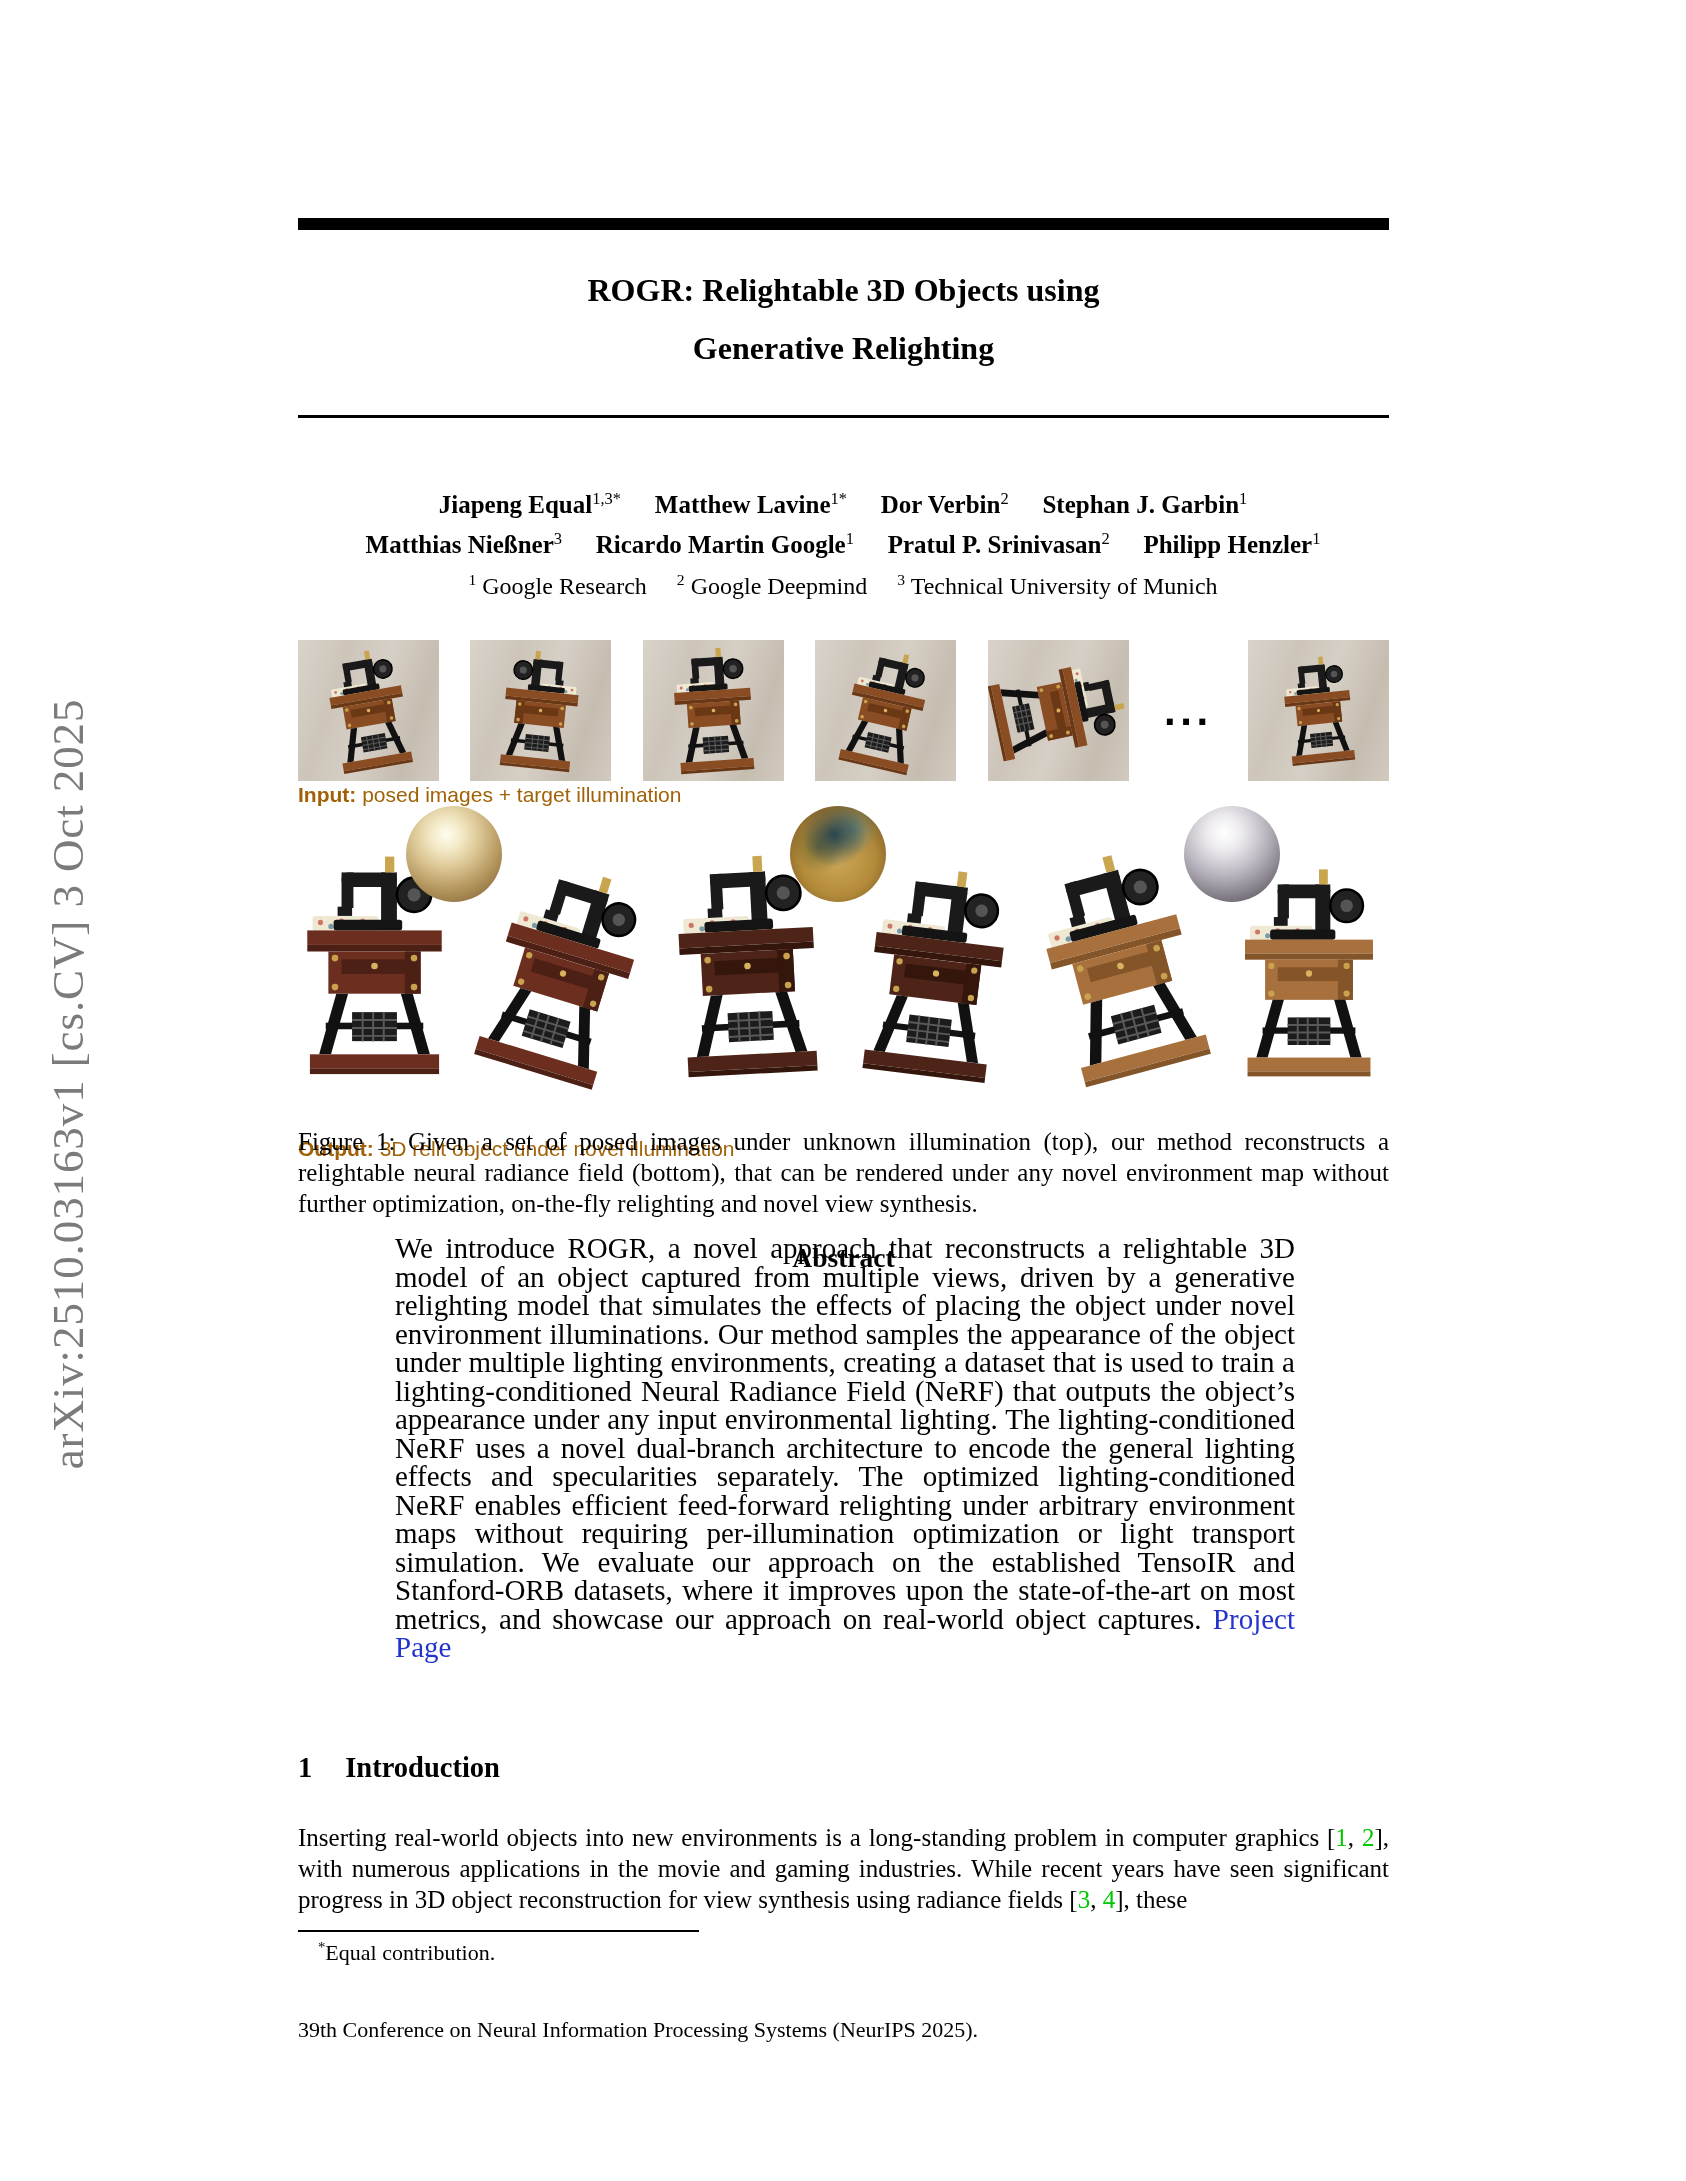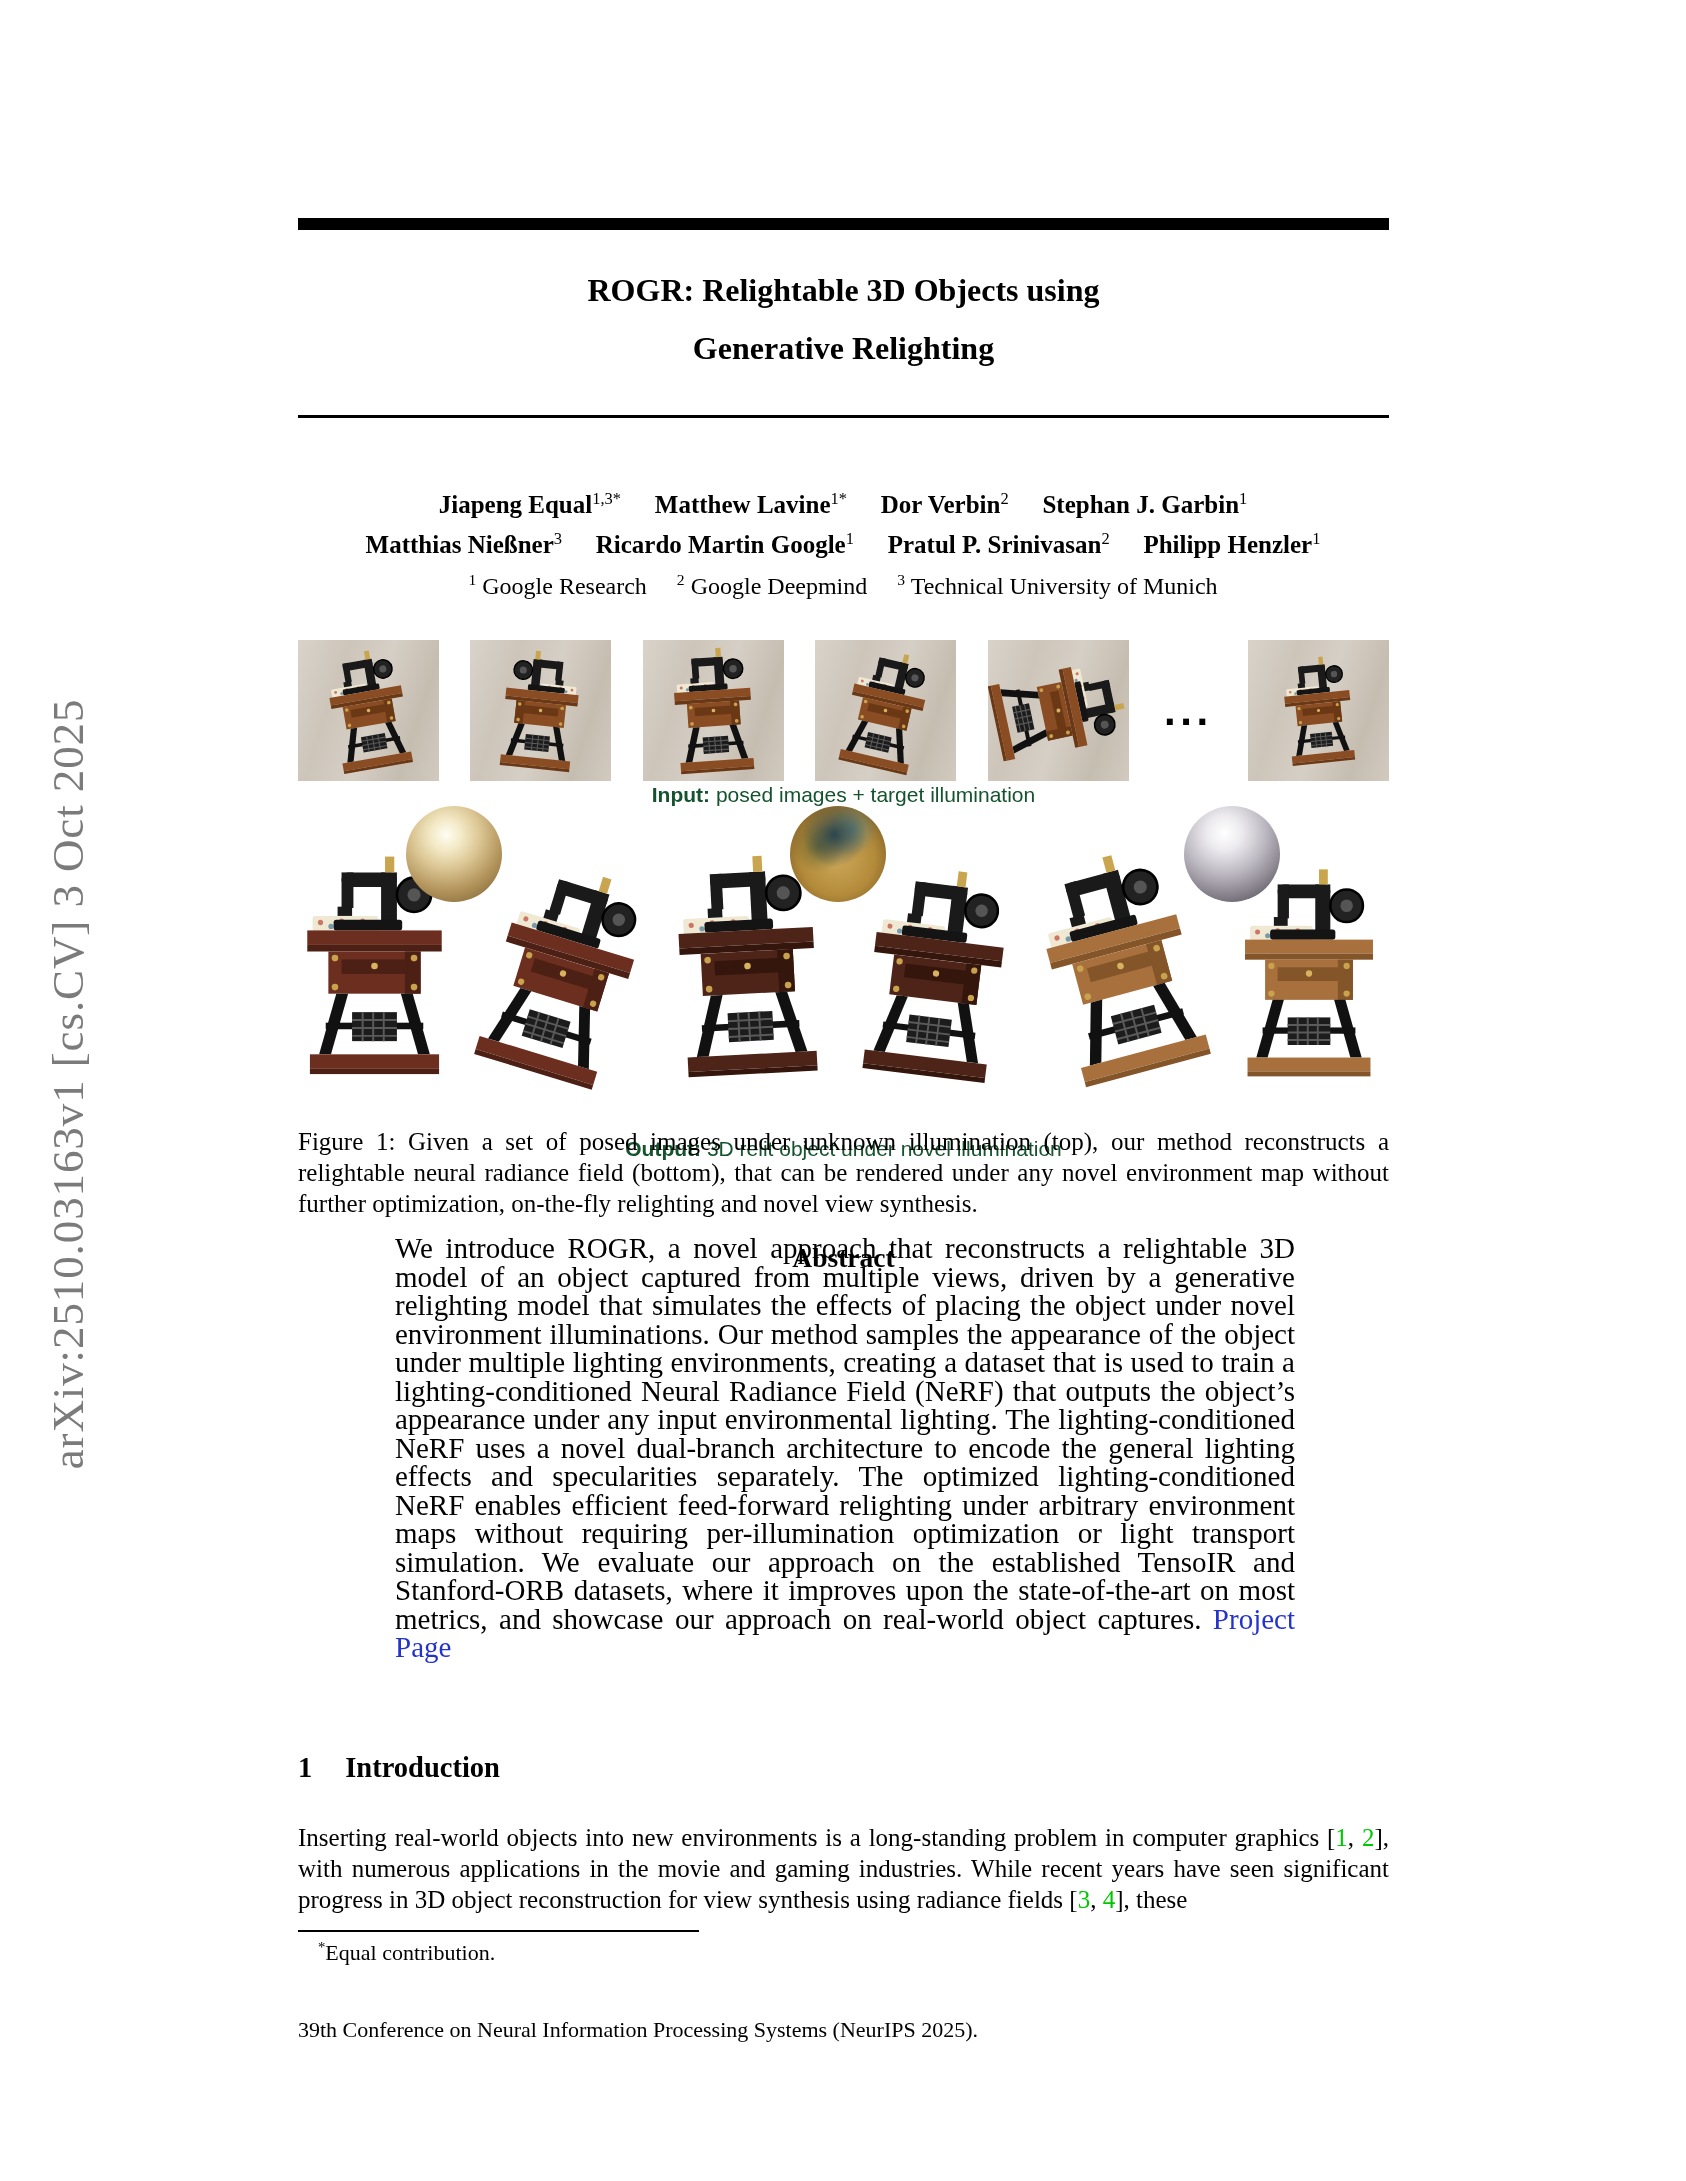--- a/index.html
+++ b/index.html
@@ -41,22 +41,22 @@
   }
   .photo svg { width:79px; height:121px; --wood:#8a4c22; --wood2:#6b3816; }
   .p1 svg { transform:rotate(-10deg); }
   .p2 svg { transform:rotate(6deg) scaleX(-1); }
   .p3 svg { transform:rotate(-4deg) scale(1.05); }
   .p4 svg { transform:rotate(13deg); }
   .p5 svg { transform:rotate(78deg) scale(1.1); }
   .p6 svg { transform:rotate(-6deg) scale(0.9); }
   .dots { font-family:"Liberation Sans", sans-serif; font-size:42px; font-weight:bold; letter-spacing:4.6px; padding:0 3.7px; }
   .fig-sublabel {
-    position:absolute; left:298px; width:1091px; text-align:center;
-    font-family:"Liberation Sans", sans-serif; font-size:21px; color:#14532d;
+    position:absolute; left:298px; width:1091px; 
+    font-family:"Liberation Sans", sans-serif; font-size:21px; color:#a16207;
   }
   .sub-input  { top:783px; }
   .sub-output { top:1089px;margin-top:48px; }
   
   .output-row {
     position:absolute; left:298px; top:806px; width:1091px; height:277px;
     display:flex; justify-content:space-between;
   }
   .relight-group { position:relative; width:345px; height:277px; flex:0 0 auto; }
   .relight-group svg.m-left  { position:absolute; bottom:1.8px; left:3.7px;  width:145px; height:230px; }

